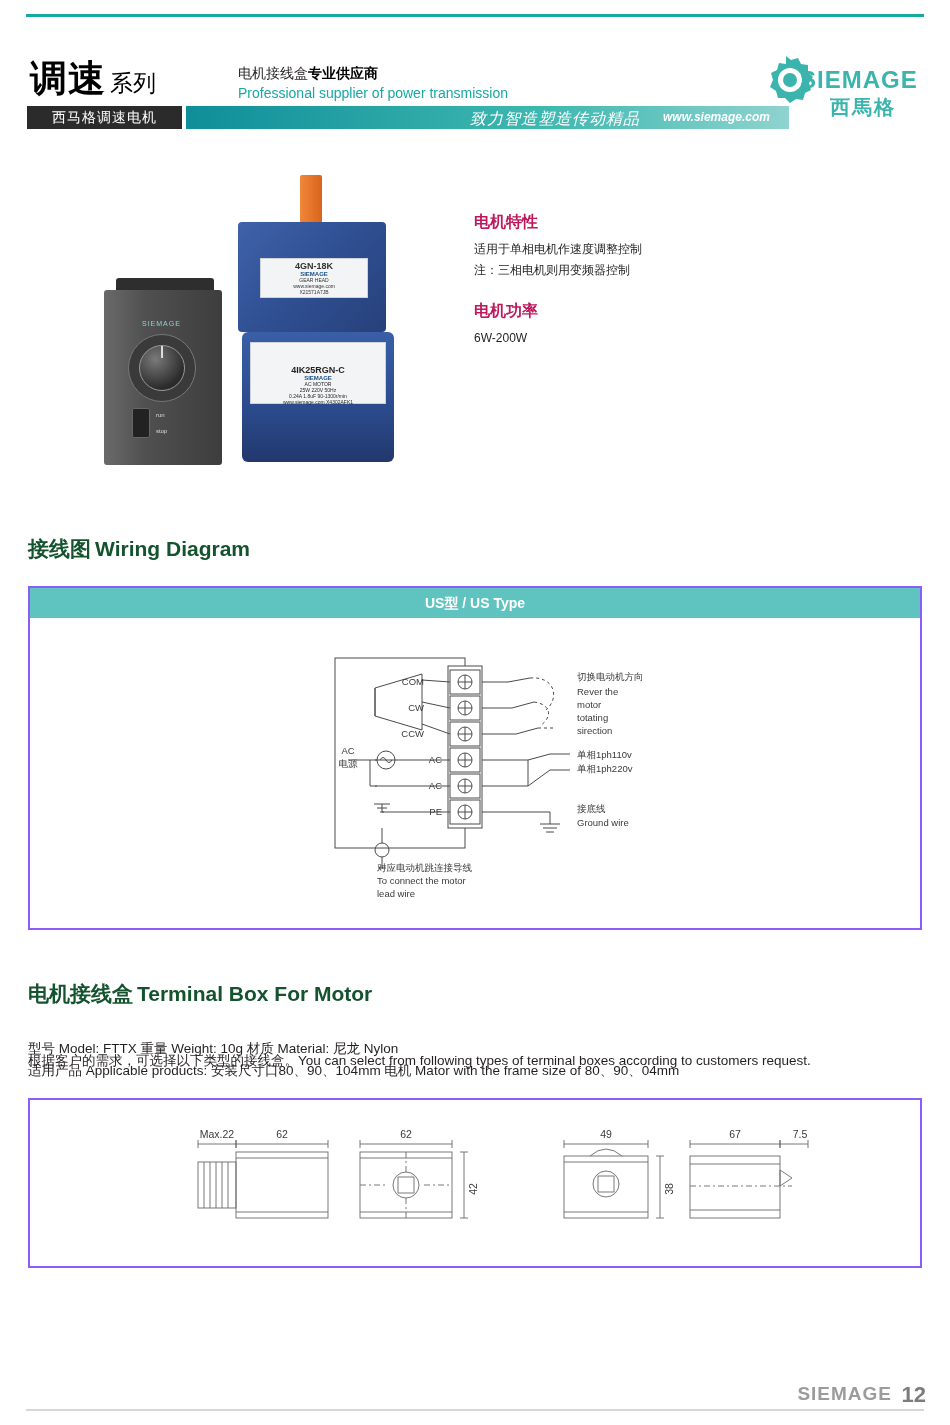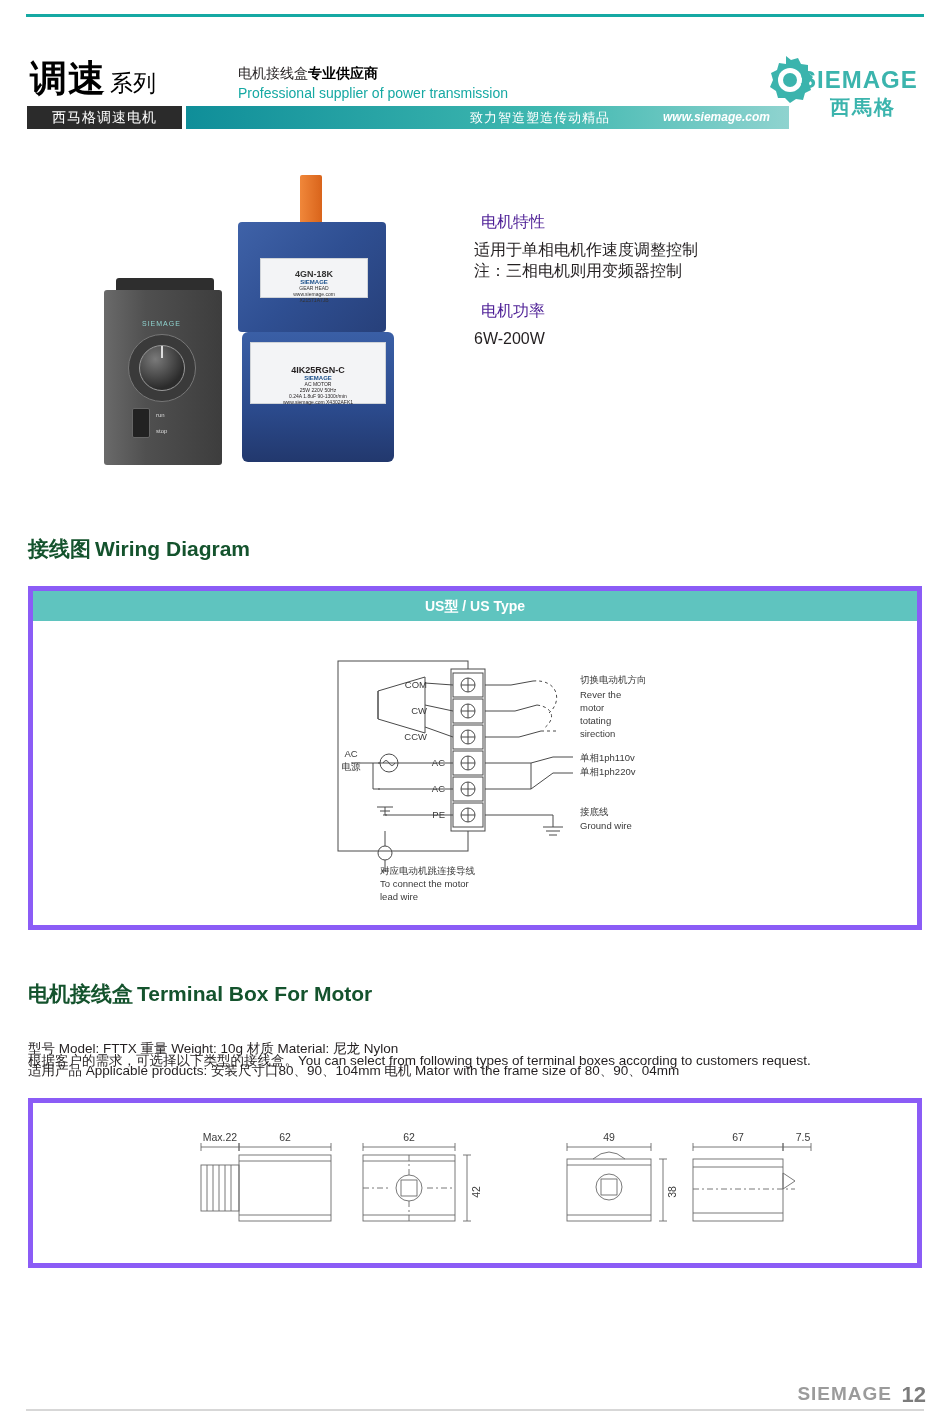--- a/index.html
+++ b/index.html
@@ -68,23 +68,24 @@
   .header-bar {
     position: absolute;
     left: 186px; top: 84px;
     width: 603px; height: 23px;
     background: #1aa7a2;
     background: linear-gradient(to right, #0f8e99 0%, #3fb8b0 60%, #8fd3cf 100%);
   }
   .header-bar .bar-cn {
     position: absolute;
     left: 284px; top: 3px;
-    font-size: 13px;
+    font-size: 16px;
     color: #ffffff;
     letter-spacing: 1px;
+    font-style: italic;
   }
   .header-bar .bar-url {
     position: absolute;
     left: 477px; top: 4px;
     font-size: 12px;
     font-weight: bold;
     font-style: italic;
     color: #ffffff;
   }
   
@@ -190,21 +191,21 @@
     border-radius: 2px;
   }
   .label-white-1 {
     position: absolute;
     left: 170px; top: 98px;
     width: 108px; height: 40px;
     background: #f3f4f6;
     border: 1px solid #cfd3d8;
     font-size: 6px;
     color: #333;
-    padding: 10px;
+    padding: 2px;
   }
   .label-white-1 .big { font-size: 9px; font-weight: bold; display:block; text-align:center; }
   .label-white-1 .mid { font-size: 6px; display:block; text-align:center; color:#1a4f8a; font-weight:bold;}
   .label-white-1 .sm { font-size: 5px; display:block; text-align:center; }
   
   .motor-body {
     position: absolute;
     left: 152px; top: 172px;
     width: 152px; height: 130px;
     background: linear-gradient(to bottom,#3a5fa6 0%, #2b4a8c 60%, #22386d 100%);
@@ -219,46 +220,45 @@
     padding: 2px;
   }
   .label-white-2 .big { font-size: 9px; font-weight: bold; display:block; text-align:center;margin-top:20px; }
   .label-white-2 .mid { font-size: 6px; display:block; text-align:center; color:#1a4f8a; font-weight:bold;}
   .label-white-2 .sm { font-size: 5px; display:block; text-align:center; }
 
   
   .specs { position: absolute; left: 474px; top: 212px; width: 420px; }
   .spec-h {
     font-size: 16px;
-    font-weight: normal;
-    color: #4c1d95;
+    font-weight: bold;
+    color: #be185d;
     margin-bottom: 6px;
-    margin-left: 7px;
   }
   .spec-p {
-    font-size: 16px;
+    font-size: 12px;
     color: #231f20;
     line-height: 21px;
   }
   .spec-block { margin-bottom: 20px; }
 
   
   .section-title {
     position: absolute;
     font-size: 21px;
     font-weight: bold;
     color: #14532d;
     letter-spacing: 0;
   }
   .section-title .en { padding-left: 4px; }
 
   
   .panel {
     position: absolute;
-    border: 5px solid #8b5cf6;
+    border: 2px solid #8b5cf6;
     background: #ffffff;
   }
   .panel-head {
     background: #5fc4bf;
     color: #ffffff;
     font-size: 14px;
     font-weight: bold;
     text-align: center;
     line-height: 30px;
     height: 30px;

